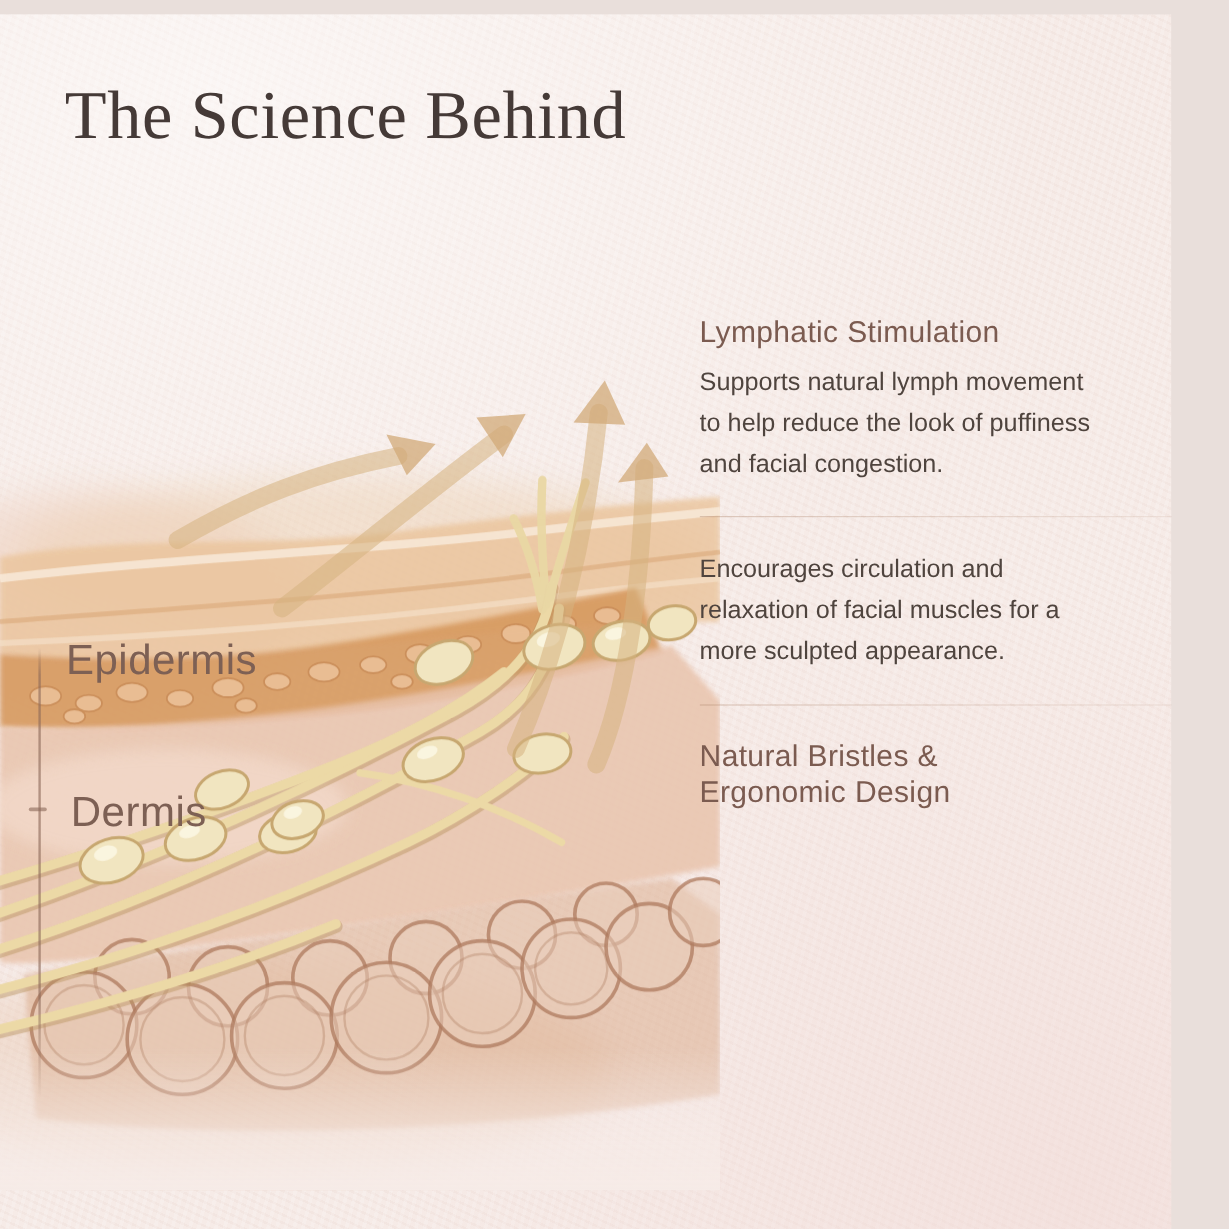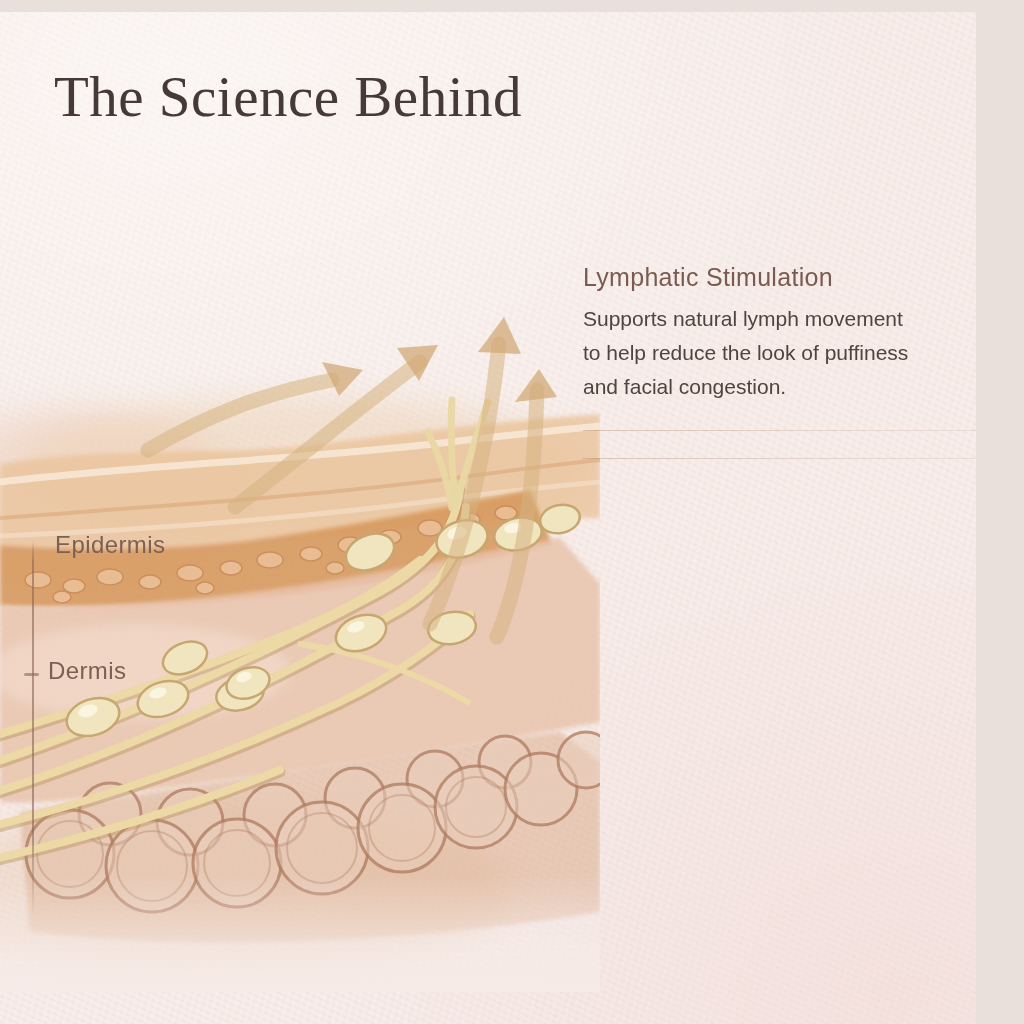--- a/index.html
+++ b/index.html
@@ -15,24 +15,24 @@
     margin-top: 12px;
   }
   .title{
     position:absolute;left:54px;top:48px;
     font-family:"Liberation Serif",serif;
     font-size:57px;line-height:1.29;color:#453a37;letter-spacing:.5px;
   }
   .title span{display:block;}
   .illustration{position:absolute;left:0;top:280px;width:600px;height:700px;}
   .layer-label{
-    position:absolute;font-size:24px;color:#7d6054;letter-spacing:.4px;
+    position:absolute;font-size:35px;color:#7d6054;letter-spacing:.4px;
   }
   .label-epidermis{left:55px;top:519px;}
-  .label-dermis{left:48px;top:645px;}
+  .label-dermis{left:59px;top:645px;}
   .measure-line{
     position:absolute;left:32px;top:528px;width:2px;height:375px;
     background:linear-gradient(to bottom,
       rgba(139,104,88,0), rgba(139,104,88,.62) 6%,
       rgba(139,104,88,.62) 78%, rgba(139,104,88,0));
   }
   .measure-tick{
     position:absolute;left:24px;top:661px;width:15px;height:3px;
     background:rgba(139,104,88,.6);border-radius:2px;
   }
@@ -217,19 +217,24 @@
 
   <div class="sections-column" id="sections-column">
     <section class="info-section">
       <h2 class="section-heading">Lymphatic Stimulation</h2>
       <p class="section-body">Supports natural lymph movement
 to help reduce the look of puffiness
 and facial congestion.</p>
     </section>
   <div class="section-divider"></div>
     <section class="info-section">
+      <p class="section-body">Encourages circulation and
+relaxation of facial muscles for a
+more sculpted appearance.</p>
     </section>
   <div class="section-divider"></div>
     <section class="info-section">
+      <h2 class="section-heading">Natural Bristles &amp;
+Ergonomic Design</h2>
     </section>
   </div>
 
 </div>
 
 </body></html>

